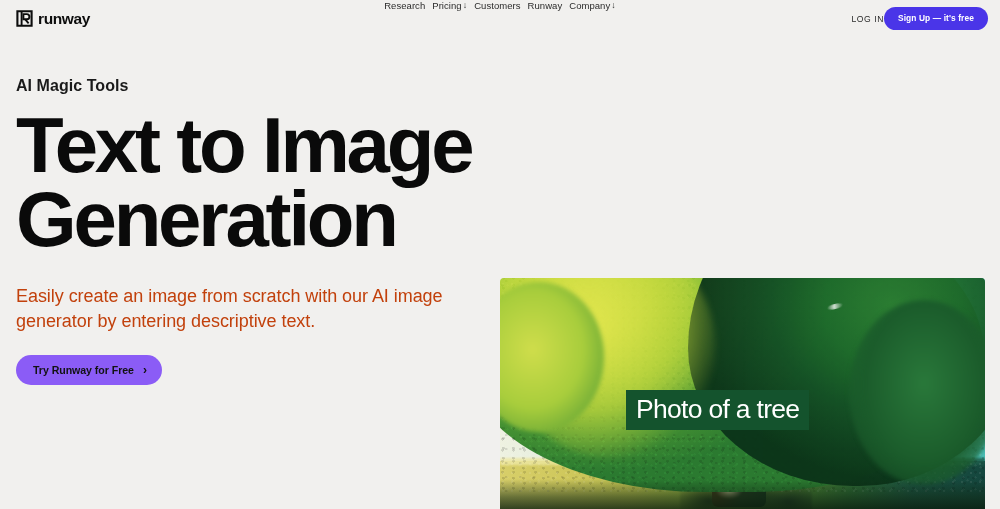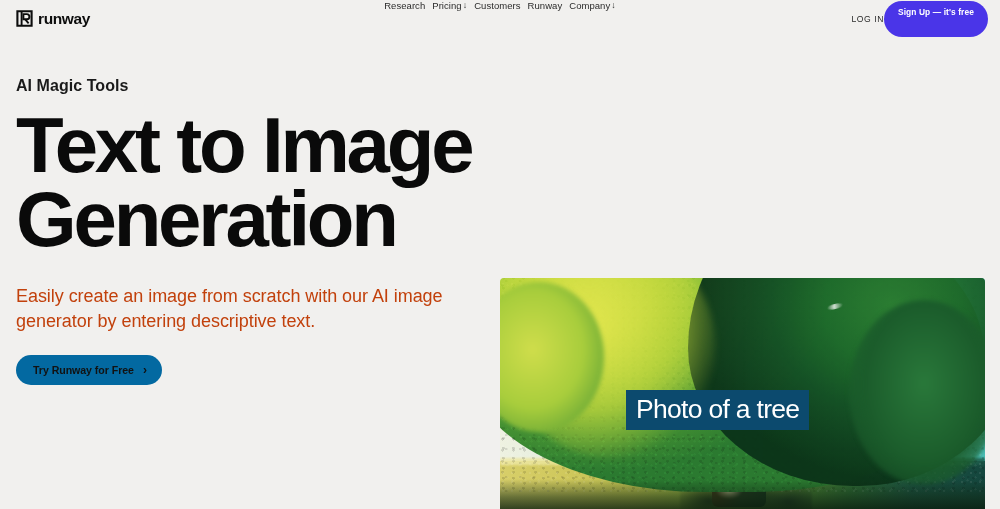--- a/index.html
+++ b/index.html
@@ -69,21 +69,21 @@
     white-space: nowrap;
   }
   .signup-btn {
     background: #4a35e8;
     color: #ffffff;
     font-size: 8.4px;
     font-weight: bold;
     letter-spacing: 0.1px;
     border: none;
     border-radius: 999px;
-    padding: 6px 14px 20px;
+    padding: 6px 14px 7px;
     cursor: pointer;
     white-space: nowrap;
     font-family: "Liberation Sans", sans-serif;
   }
 
   
   .main { position: relative; padding: 0 16px; }
 
   .eyebrow {
     font-size: 16px;
@@ -109,21 +109,21 @@
     color: #c2410c;
     margin-top: 28px;
     max-width: 442px;
     letter-spacing: -0.05px;
   }
 
   .cta {
     margin-top: 21px;
     display: inline-flex;
     gap: 9px;
-    background: #0369a1;
+    background: #8b5cf6;
     border: none;
     border-radius: 999px;
     padding: 9px 15px 9px 17px;
     font-size: 10.6px;
     font-weight: bold;
     color: #121212;
     cursor: pointer;
     letter-spacing: -0.05px;
     font-family: "Liberation Sans", sans-serif;
   }
@@ -328,21 +328,21 @@
     border-radius: 50%;
     transform: rotate(-14deg);
     filter: blur(0.5px);
   }
 
   
   .caption {
     position: absolute;
     left: 126px;
     top: 112px;
-    background: #0c4a6e;
+    background: #14532d;
     color: #ffffff;
     font-size: 26.5px;
     letter-spacing: -0.7px;
     padding: 5px 10px 7px;
     line-height: 1.06;
     white-space: nowrap;
   }
 </style>
 </head>
 <body style="background: rgb(241, 240, 238);">

